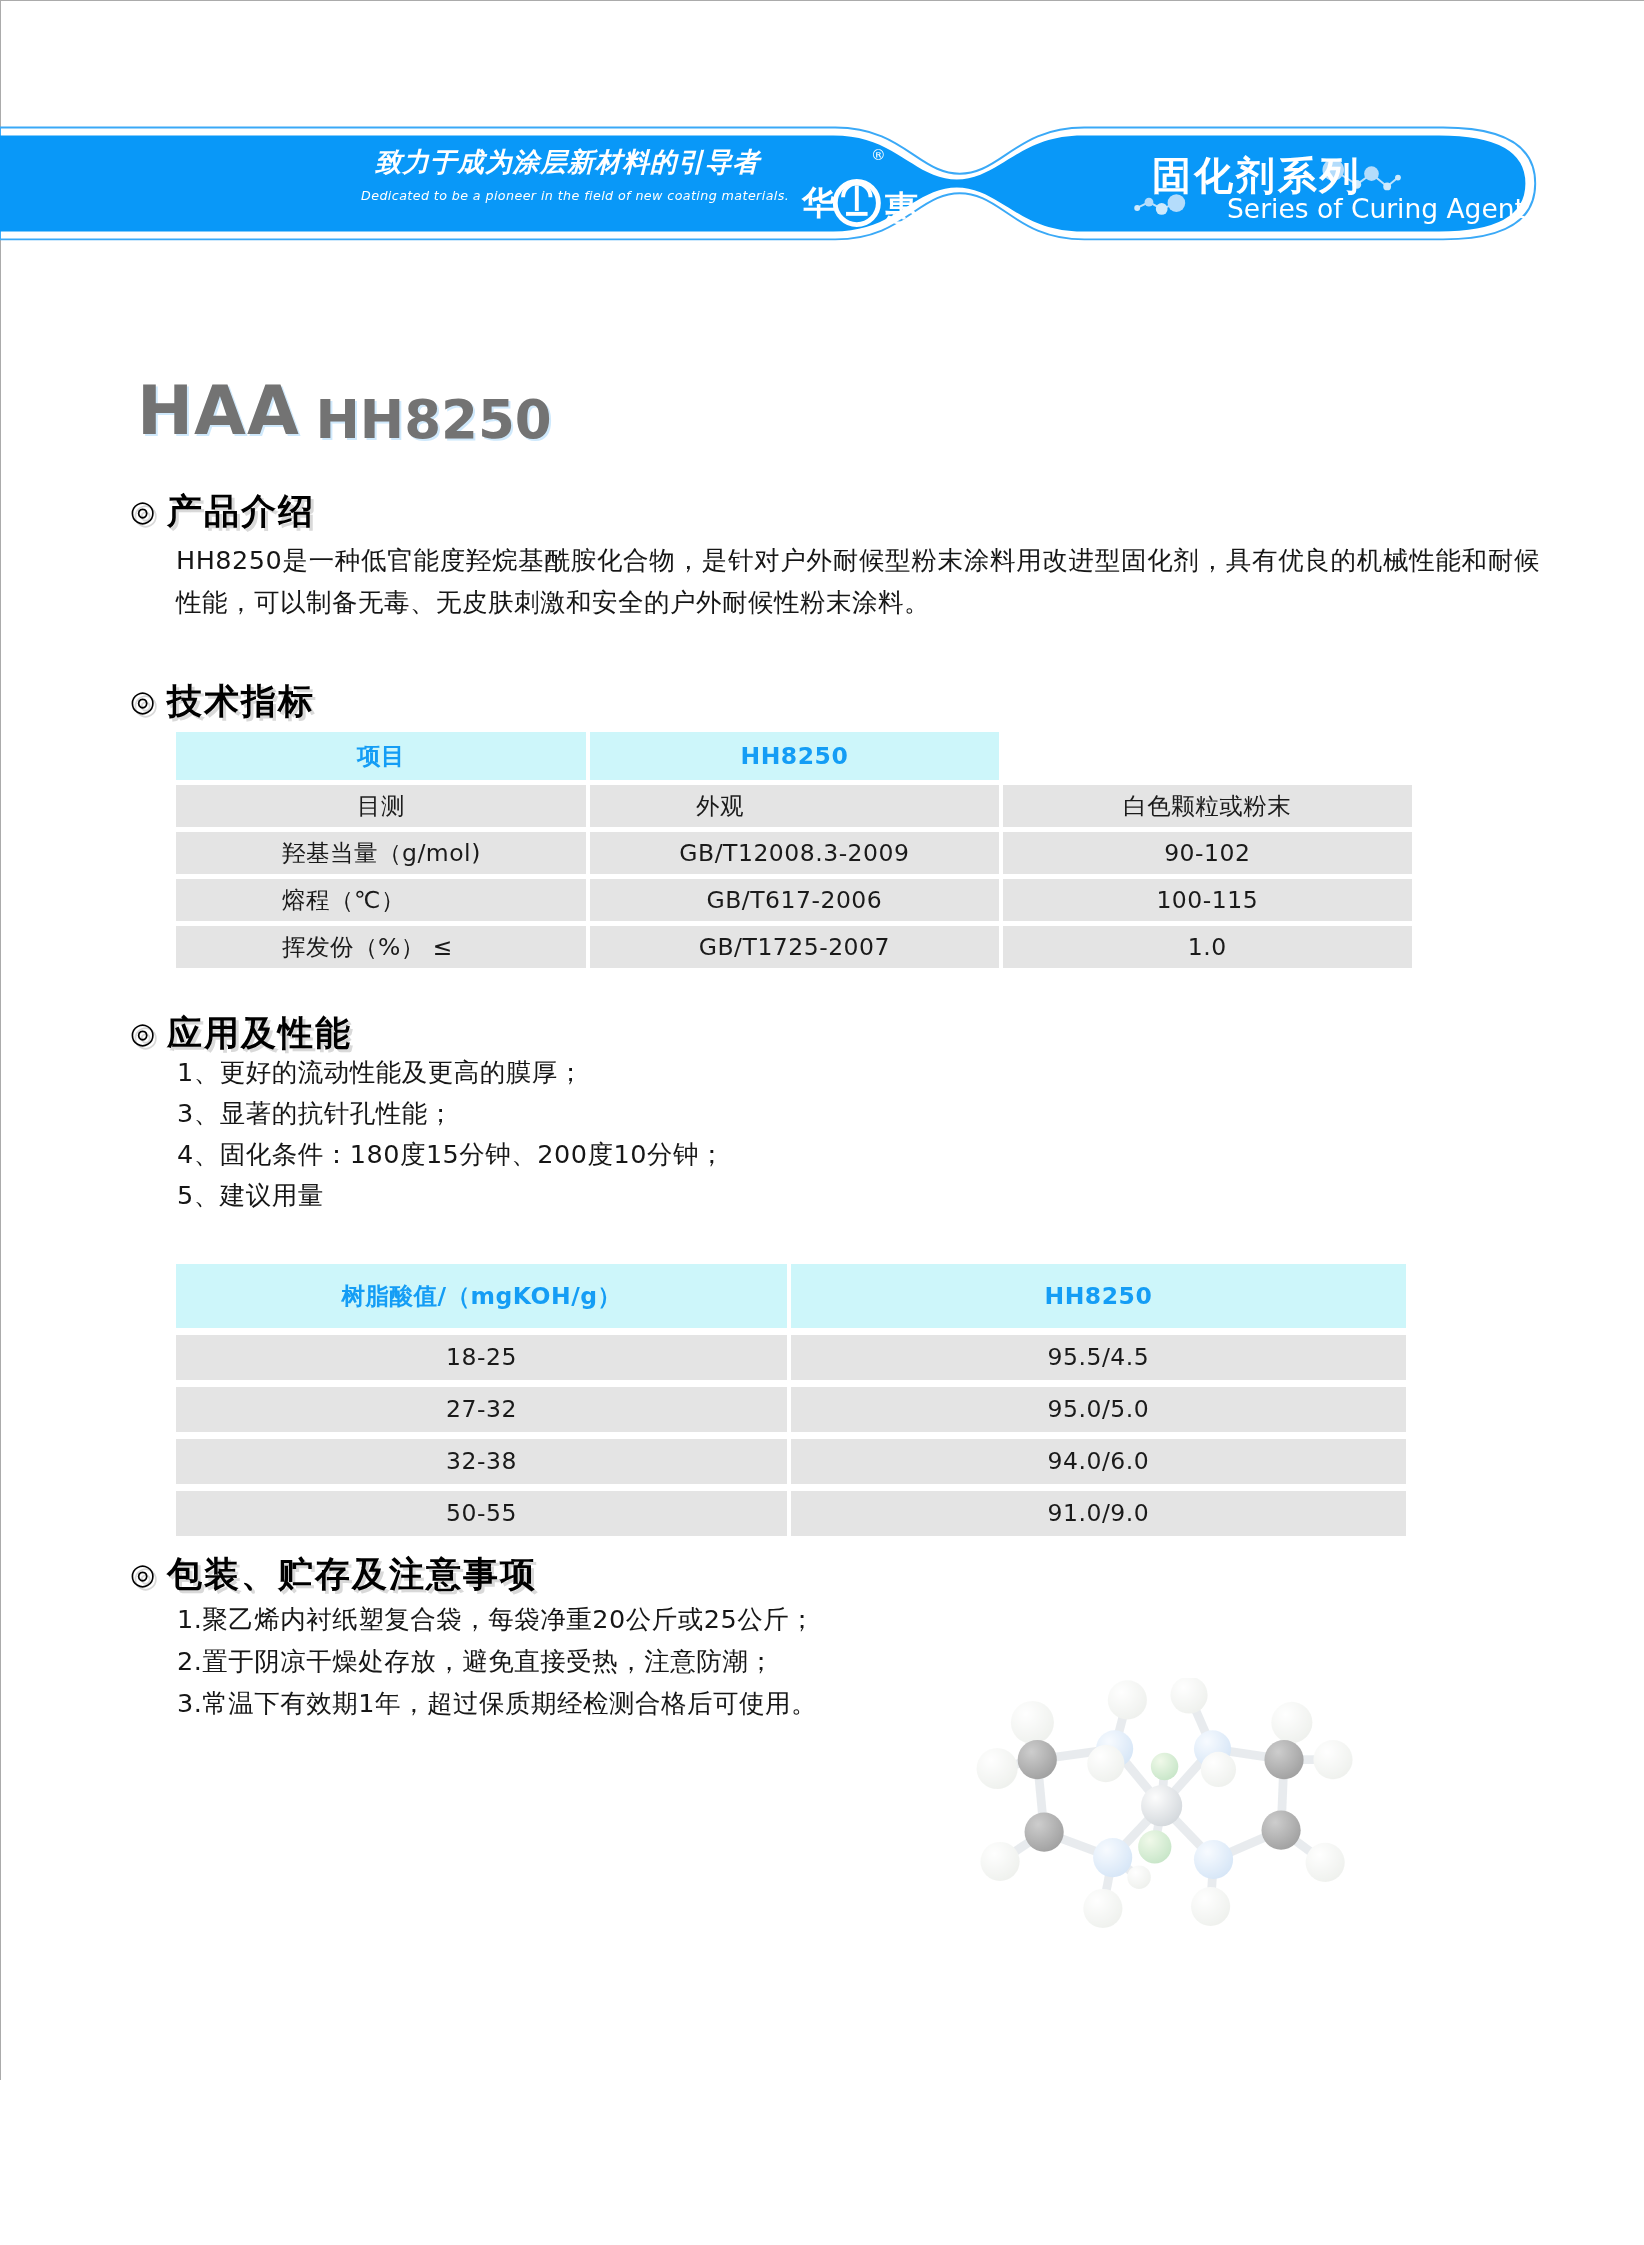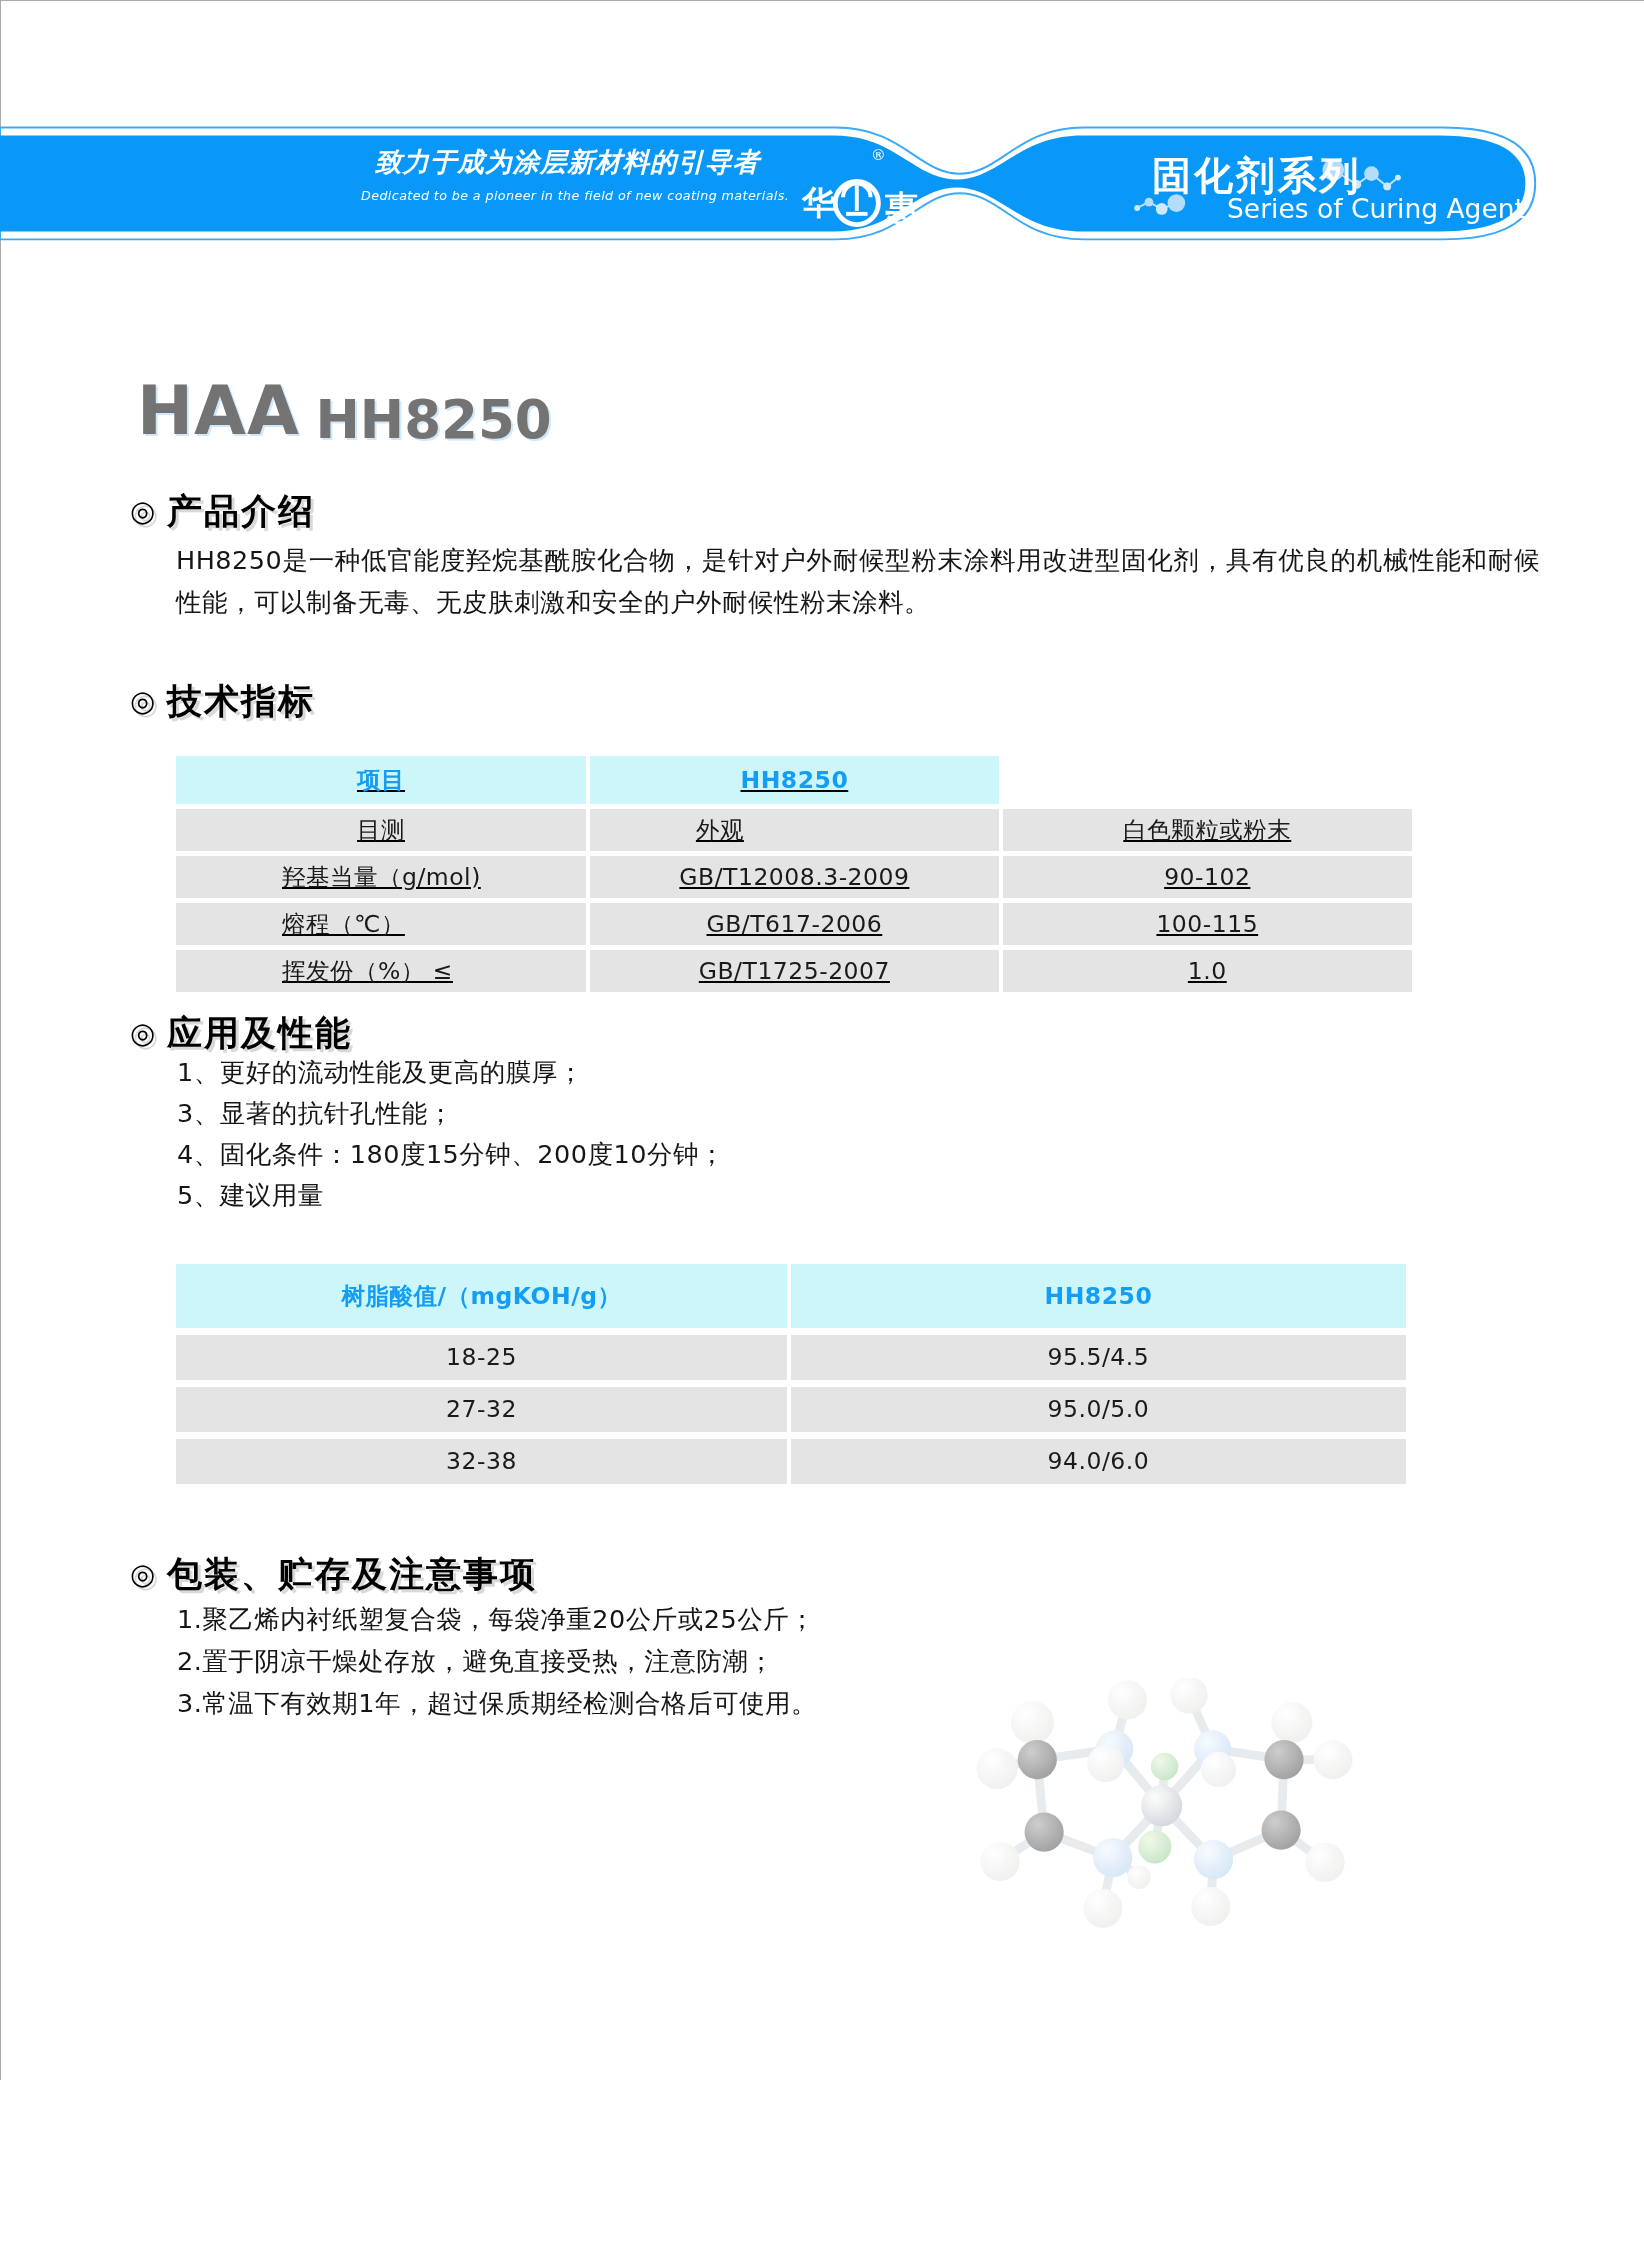--- a/index.html
+++ b/index.html
@@ -27,21 +27,21 @@
   .sec-head .sec-title { font-size:35px; font-weight:bold; letter-spacing:2px; }
   .h-intro { top:488px; }
   .h-specs { top:678px; }
   .h-app   { top:1010px; }
   .h-pack  { top:1551px; }
 
   .intro-body { position:absolute; left:176px; top:539px; width:1364px; font-size:25.5px; line-height:42px;
                 color:#161616; text-align:justify; letter-spacing:0.5px; }
 
   .tbl { position:absolute; left:176px; }
-  .t1 { top:756px;text-decoration:underline; }
+  .t1 { top:732px; }
   .t2 { top:1264px; }
   .tbl-row { display:grid; column-gap:3.9px; margin-bottom:4.9px; }
   .t1 .tbl-row { grid-template-columns:410px 409px 409px; height:42px; }
   .t1 .hdr-row { height:48px; }
   .t2 .tbl-row { grid-template-columns:611px 615px; height:45px; margin-bottom:6.9px; }
   .t2 .hdr-row { height:64px; }
   .cell { display:flex; align-items:center; justify-content:center; font-size:23.5px; color:#1a1a1a;
           background:#e4e4e4; letter-spacing:0.5px; }
   .hdr-row .cell { background:#cdf6fa; color:#149df5; font-weight:bold; }
   .t1 .row-label { justify-content:flex-start; padding-left:106px; box-sizing:border-box; }
@@ -165,20 +165,24 @@
       <div class="cell">18-25</div>
       <div class="cell">95.5/4.5</div>
     </div>
     <div class="tbl-row">
       <div class="cell">27-32</div>
       <div class="cell">95.0/5.0</div>
     </div>
     <div class="tbl-row">
       <div class="cell">32-38</div>
       <div class="cell">94.0/6.0</div>
+    </div>
+    <div class="tbl-row">
+      <div class="cell">50-55</div>
+      <div class="cell">91.0/9.0</div>
     </div>
   </div>
 
   <div class="sec-head h-pack">
     <span class="marker">◎</span>
     <span class="sec-title">包装、贮存及注意事项</span>
   </div>
   <div class="list pack-list">
     <div>1.聚乙烯内衬纸塑复合袋，每袋净重20公斤或25公斤；</div>
     <div>2.置于阴凉干燥处存放，避免直接受热，注意防潮；</div>

